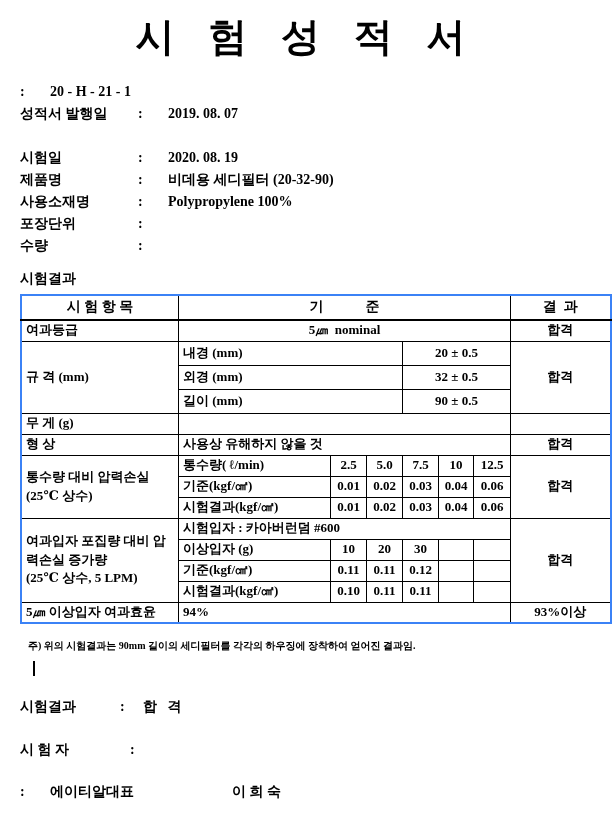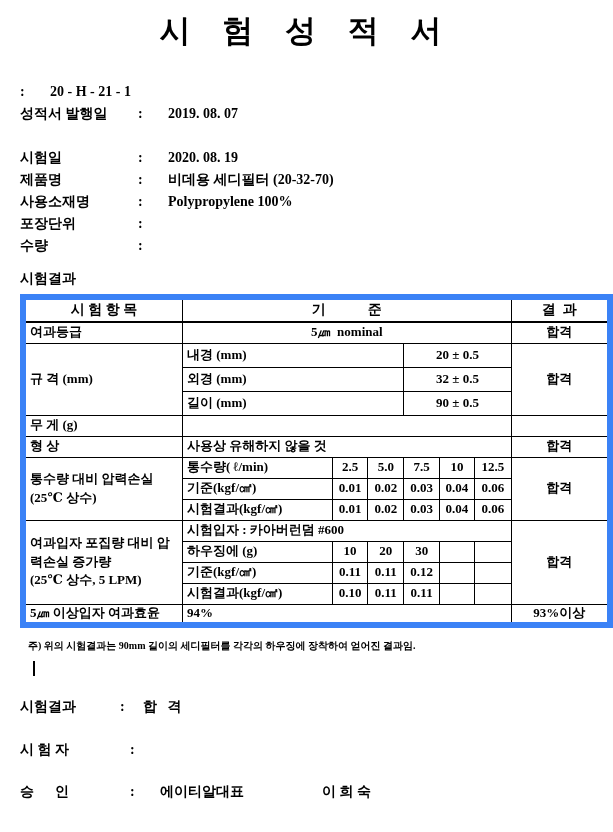--- a/index.html
+++ b/index.html
@@ -8,57 +8,57 @@
     position:relative;
     font-family:"Liberation Serif","DejaVu Serif",serif;
     font-weight:bold; color:#000;
   }
   .abs { position:absolute; }
   .pre { white-space:pre; }
 
   
   .doc-title {
     top:10px; left:0; width:613px; text-align:center;
-    font-size:31px; letter-spacing:12px; white-space:pre;
+    font-size:39px; letter-spacing:12px; white-space:pre;
   }
 
   
   .meta-row { left:20px; width:580px; height:22px; display:flex; font-size:14px; line-height:22px; }
   .meta-row .lbl { width:118px; white-space:pre; }
   .meta-row .col { width:30px; }
   .meta-row .val { white-space:pre; }
 
   .section-label { top:270px; left:20px; font-size:14px; }
 
   
   table { border-collapse:collapse; table-layout:fixed; }
   .results-table { top:294px; left:20px; }
   td, th {
     border:1px solid #000; font-size:13px; font-weight:bold;
     text-align:center; vertical-align:middle; line-height:1.15;
     overflow:visible; padding:0 2px;
   }
-  table { border:6px solid #3b82f6;padding-left:28px; }
+  table { border:2px solid #3b82f6;padding-left:28px; }
   thead th { border-bottom:2px solid #000; height:25px; font-size:14px; }
   tbody tr { height:21px; }
   .tall  { height:24px; }
   .left  { text-align:left; padding-left:4px; }
   .wraplbl { white-space:pre; text-align:left; line-height:1.45; position:relative; z-index:2; width:150px; }
 
   
   .note { top:639px; left:28px; font-size:10px; white-space:pre; }
   .caret { top:661px; left:33px; width:2px; height:15px; background:#000; }
   .footer-row { display:flex; font-size:14px; height:20px; line-height:20px; }
   .footer-row .lbl { white-space:pre; }
   .footer-row .col { }
   .footer-row .val { white-space:pre; }
   #f-result { top:697px; left:20px; } #f-result .lbl { width:100px; } #f-result .col { width:23px; }
   #f-tester { top:740px; left:20px; } #f-tester .lbl { width:110px; } #f-tester .col { width:30px; }
   #f-approve{ top:782px; left:20px; } #f-approve .lbl{ width:110px; } #f-approve .col { width:30px; }
-  #f-approve .name { margin-left:78px; white-space:pre; }
+  #f-approve .name { margin-left:98px; white-space:pre; }
 </style>
 </head>
 <body>
 
 <div class="abs doc-title">시 험 성 적 서</div>
 
 <div class="abs meta-row" style="top:81px">
   <span class="col">:</span>
   <span class="val">20 - H - 21 - 1</span>
 </div>
@@ -69,21 +69,21 @@
 </div>
 
 <div class="abs meta-row" style="top:147px">
   <span class="lbl">시험일</span>
   <span class="col">:</span>
   <span class="val">2020. 08. 19</span>
 </div>
 <div class="abs meta-row" style="top:169px">
   <span class="lbl">제품명</span>
   <span class="col">:</span>
-  <span class="val">비데용 세디필터 (20-32-70)</span>
+  <span class="val">비데용 세디필터 (20-32-90)</span>
 </div>
 <div class="abs meta-row" style="top:191px">
   <span class="lbl">사용소재명</span>
   <span class="col">:</span>
   <span class="val">Polypropylene 100%</span>
 </div>
 <div class="abs meta-row" style="top:213px">
   <span class="lbl">포장단위</span>
   <span class="col">:</span>
   <span class="val"></span>
@@ -176,21 +176,21 @@
     <tr>
       <td class="left" rowspan="4">
           <div class="wraplbl">여과입자 포집량 대비 압
 력손실 증가량
 (25℃ 상수, 5 LPM)</div>
         </td>
       <td class="left" colspan="6">시험입자 : 카아버런덤 #600</td>
       <td rowspan="4">합격</td>
     </tr>
     <tr>
-      <td class="left">하우징에 (g)</td>
+      <td class="left">이상입자 (g)</td>
       <td>10</td>
       <td>20</td>
       <td>30</td>
       <td></td>
       <td></td>
     </tr>
     <tr>
       <td class="left">기준(kgf/㎠)</td>
       <td>0.11</td>
       <td>0.11</td>
@@ -220,17 +220,16 @@
 <div class="abs footer-row" id="f-result">
   <span class="lbl">시험결과</span>
   <span class="col">:</span>
   <span class="val">합   격</span>
 </div>
 <div class="abs footer-row" id="f-tester">
   <span class="lbl">시 험 자</span>
   <span class="col">:</span>
 </div>
 <div class="abs footer-row" id="f-approve">
-  <span class="lbl">승      인</span>
   <span class="col">:</span>
   <span class="val">에이티알대표</span>
   <span class="name">이 희 숙</span>
 </div>
 
 </body></html>

